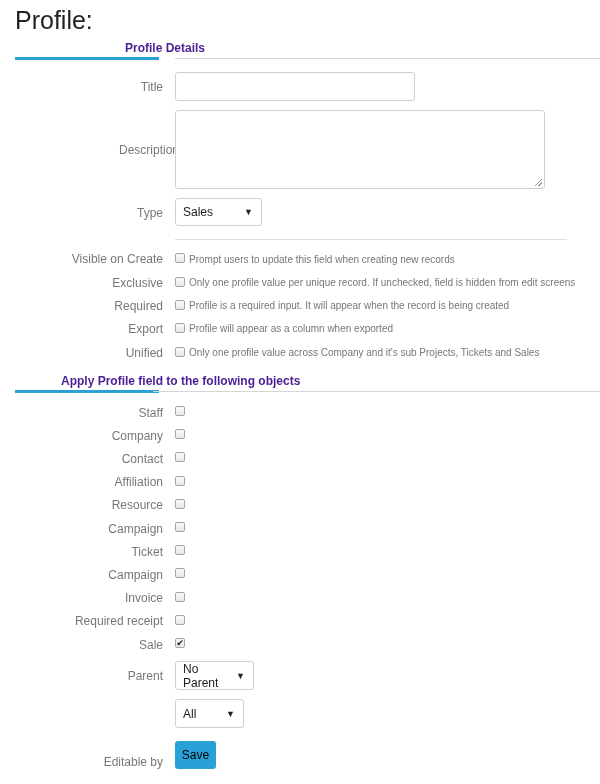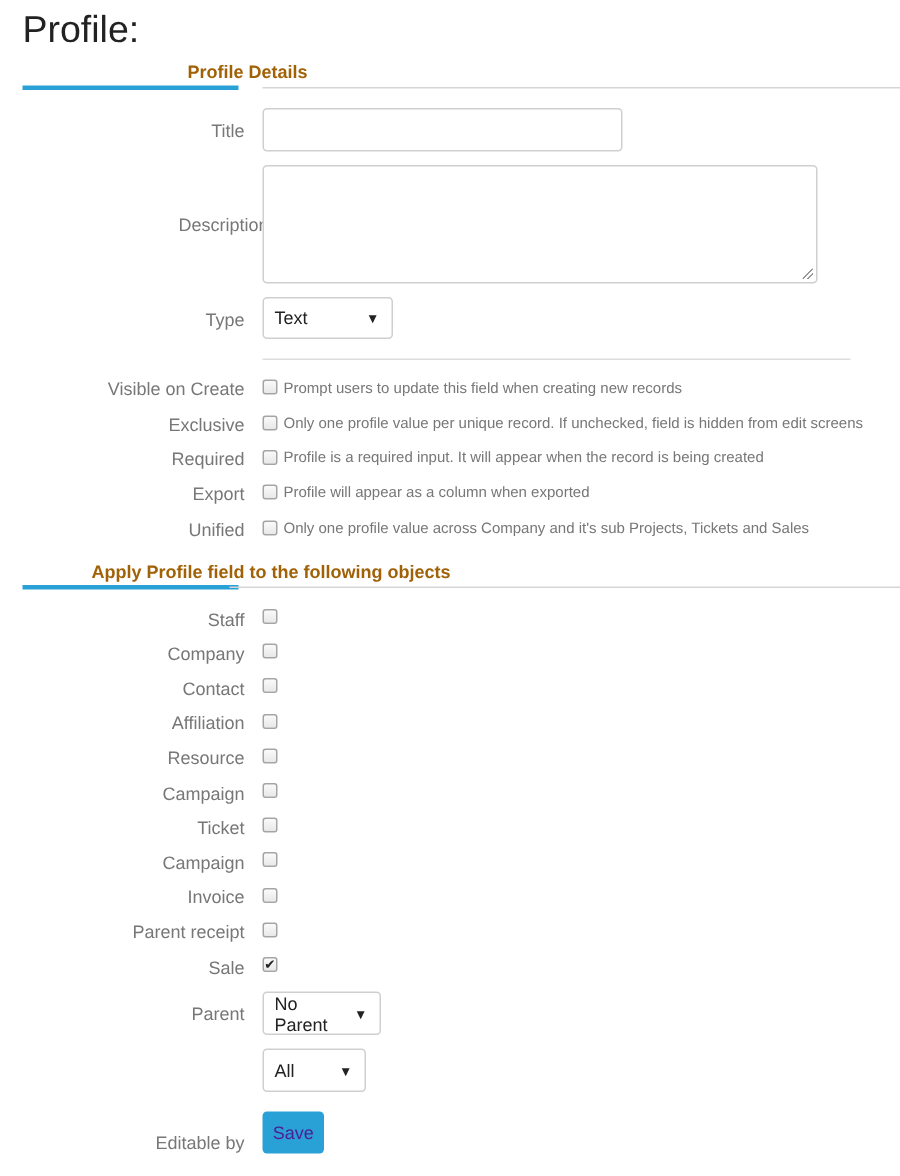--- a/index.html
+++ b/index.html
@@ -3,21 +3,21 @@
 <meta charset="utf-8">
 <style>
   * { box-sizing: border-box; }
   html, body { margin: 0; padding: 0; background: #ffffff; }
   body {
     width: 600px; height: 784px; overflow: hidden; position: relative;
     font-family: "Liberation Sans", sans-serif; color: #333;
   }
   .abs { position: absolute; }
   .page-title { left: 15px; top: 5px; font-size: 25px; color: #222; line-height: 30px; }
-  .section-head { font-size: 12px; font-weight: bold; color: #a16207; line-height: 16px; padding-left: 46px; }
+  .section-head { font-size: 12px; font-weight: bold; color: #4c1d95; line-height: 16px; padding-left: 46px; }
   .section-line-blue { height: 3px; background: #2aa1d6; }
   .section-line-gray { height: 1px; background: #d5d5d5; }
 
   .label { font-size: 12px; color: #777; text-align: right; line-height: 16px; white-space: nowrap; }
   .input-box {
     border: 1px solid #cfcfcf; border-radius: 3px; background: #fff;
   }
   .textarea-box { border: 1px solid #cfcfcf; border-radius: 3px; background: #fff; }
   .resize-grip {
     position: absolute; right: 2px; bottom: 2px; width: 7px; height: 7px;
@@ -30,21 +30,21 @@
   }
   .caret { font-size: 9px; color: #222; }
   .divider { height: 1px; background: #ddd; }
   .cb {
     width: 10px; height: 10px; border: 1px solid #a5a5a5; border-radius: 2px;
     background: linear-gradient(#fafafa, #e8e8e8); display: flex; align-items: center; justify-content: center;
   }
   .cb-check { font-size: 9px; line-height: 9px; color: #222; }
   .hint { font-size: 10px; color: #777; line-height: 14px; white-space: nowrap; }
   .save-btn {
-    background: #2aa1d6; color: #4c1d95; border-radius: 3px; font-size: 12px;
+    background: #2aa1d6; color: #000000; border-radius: 3px; font-size: 12px;
     display: flex; align-items: center; justify-content: center; border: none;
   }
 </style>
 </head>
 <body>
 
 <div class="abs page-title">Profile:</div>
 
 <div class="abs section-head" style="left:79px; top:40px;">Profile Details</div>
 <div class="abs section-line-blue" style="left:15px; top:57px; width:144px;"></div>
@@ -53,21 +53,21 @@
 <div class="abs label" style="left:60px; width:103px; top:79px;">Title</div>
 <input class="abs input-box" style="left: 175px; top: 72px; width: 240px; height: 29px;" value="">
 
 <div class="abs label" style="left:76px; width:103px; top:142px;">Description</div>
 <div class="abs textarea-box" style="left:175px; top:110px; width:370px; height:79px;">
   <div class="resize-grip"></div>
 </div>
 
 <div class="abs label" style="left:60px; width:103px; top:205px;">Type</div>
 <div class="abs select-box" style="left:175px; top:198px; width:87px; height:28px;">
-  <span>Text</span>
+  <span>Sales</span>
   <span class="caret">▼</span>
 </div>
 
 <div class="abs divider" style="left:175px; top:239px; width:392px;"></div>
 
 <div class="abs label" style="left:40px; width:123px; top:251px;">Visible on Create</div>
 <div class="abs cb" style="left:175px; top:253px;"></div>
 <div class="abs hint" style="left:189px; top:253px;">Prompt users to update this field when creating new records</div>
 
 <div class="abs label" style="left:40px; width:123px; top:275px;">Exclusive</div>
@@ -110,21 +110,21 @@
 
 <div class="abs label" style="left:40px; width:123px; top:544px;">Ticket</div>
 <div class="abs cb" style="left:175px; top:545px;"></div>
 
 <div class="abs label" style="left:40px; width:123px; top:567px;">Campaign</div>
 <div class="abs cb" style="left:175px; top:568px;"></div>
 
 <div class="abs label" style="left:40px; width:123px; top:590px;">Invoice</div>
 <div class="abs cb" style="left:175px; top:592px;"></div>
 
-<div class="abs label" style="left:40px; width:123px; top:613px;">Parent receipt</div>
+<div class="abs label" style="left:40px; width:123px; top:613px;">Required receipt</div>
 <div class="abs cb" style="left:175px; top:615px;"></div>
 
 <div class="abs label" style="left:40px; width:123px; top:637px;">Sale</div>
 <div class="abs cb" style="left:175px; top:638px;">
   <span class="cb-check">✔</span>
 </div>
 
 <div class="abs label" style="left:40px; width:123px; top:668px;">Parent</div>
 <div class="abs select-box" style="left:175px; top:661px; width:79px; height:29px;justify-content:flex-end;">
   <span>No Parent</span>

